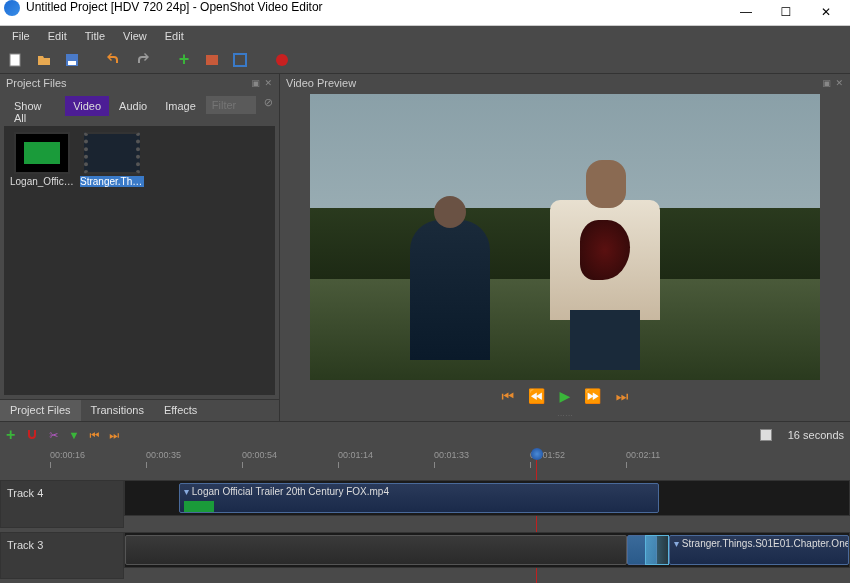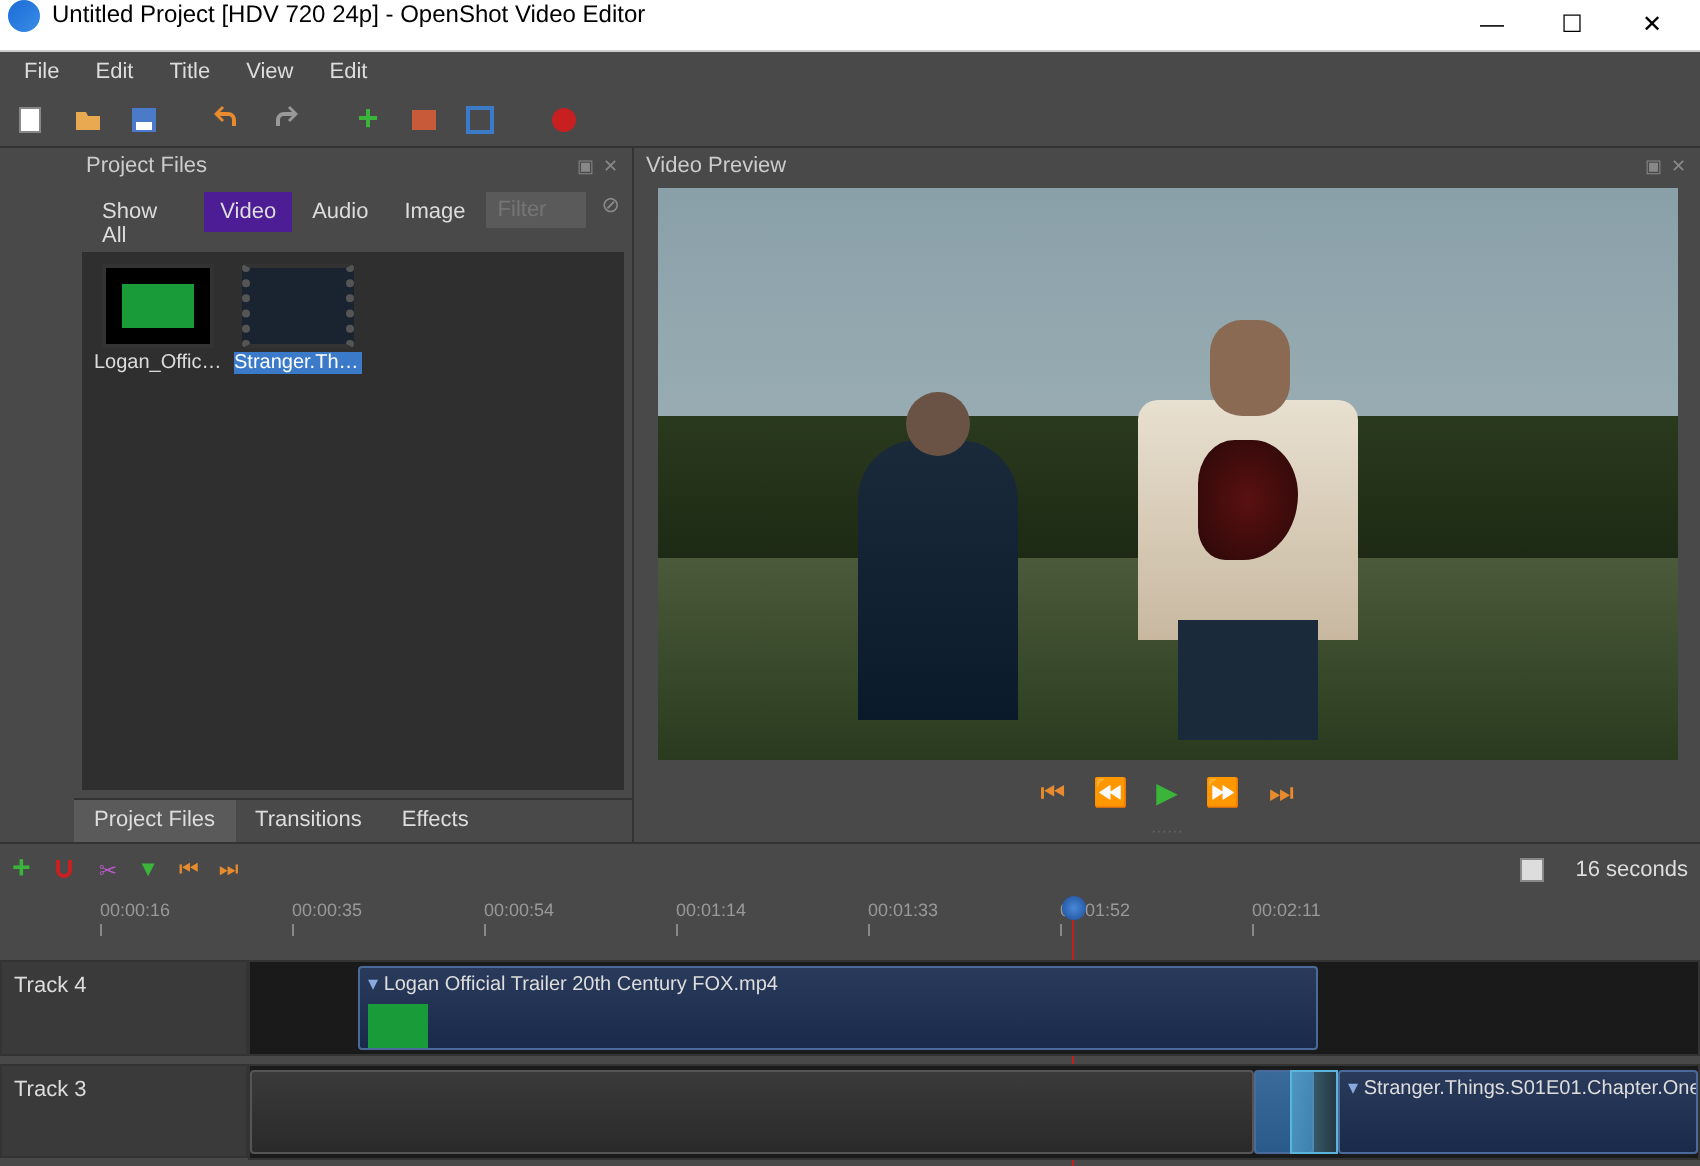--- a/index.html
+++ b/index.html
@@ -5,21 +5,21 @@
 * { box-sizing: border-box; margin: 0; padding: 0; font-family: "Segoe UI", Tahoma, sans-serif; }
 body { background: #494949; color: #ddd; font-size: 11px; width: 850px; height: 583px; overflow: hidden; display: flex; flex-direction: column; }
 .titlebar { background: #fff; color: #000; height: 26px; display: flex; padding: 0 4px; border-bottom: 1px solid #ccc; }
 .titlebar .appicon { width: 16px; height: 16px; background: linear-gradient(135deg,#1a6bd6,#3a8de6); border-radius: 50%; margin-right: 6px; }
 .titlebar .title { flex: 1; font-size: 12px; }
 .winbtn { width: 40px; height: 24px; display: flex; align-items: center; justify-content: center; font-size: 12px; }
 .menubar { background: #494949; height: 20px; display: flex; align-items: center; padding: 0 4px; gap: 2px; }
 .menubar span { padding: 2px 8px; color: #ddd; }
 .toolbar { background: #494949; height: 28px; display: flex; align-items: center; padding: 0 6px; gap: 8px; border-bottom: 1px solid #333; }
 .tbtn { width: 20px; height: 20px; display: flex; align-items: center; justify-content: center; }
-.main { flex: 1; display: flex; min-height: 0; margin-left: 37px; }
+.main { flex: 1; display: flex; min-height: 0; }
 .left { width: 280px; display: flex; flex-direction: column; border-right: 1px solid #333; }
 .right { flex: 1; display: flex; flex-direction: column; }
 .panelhdr { height: 18px; background: #494949; padding: 0 6px; display: flex; align-items: center; color: #ccc; }
 .panelhdr .spacer { flex: 1; }
 .panelctrl { font-size: 9px; color: #888; letter-spacing: 1px; }
 .filterbar { height: 30px; display: flex; align-items: flex-start; padding: 4px 6px; gap: 2px; }
 .ftab { padding: 4px 8px; color: #ddd; }
 .ftab.active { background: #4c1d95; }
 .filterinput { background: #5a5a5a; border: none; color: #ccc; padding: 3px 6px; width: 50px; font-size: 11px; }
 .filelist { flex: 1; background: #2f2f2f; margin: 4px; padding: 6px; display: flex; gap: 6px; align-content: flex-start; flex-wrap: wrap; }
@@ -56,21 +56,21 @@
 .timecode { width: 124px; height: 100%; display: flex; align-items: center; justify-content: center; color: #ddd; font-size: 13px; border-right: 1px solid #333; }
 .ticks { flex: 1; position: relative; color: #999; font-size: 9px; }
 .tick { position: absolute; top: 2px; }
 .tick::before { content:""; position:absolute; top:12px; left:0; width:1px; height:6px; background:#888; }
 .playhead { position:absolute; top:0; bottom:-110px; width:0; border-left:1px solid #c02020; }
 .playhead::before { content:""; position:absolute; top:0; left:-6px; width:12px; height:12px; background: radial-gradient(#4a8ad6,#1a4a9a); border-radius:50%; }
 .tracks { flex:1; display:flex; }
 .tracklabels { width:124px; display:flex; flex-direction:column; }
 .tlabel { flex:1; border:1px solid #333; background:#3a3a3a; padding:6px; display:flex; align-items:flex-start; margin-bottom:4px; }
 .trackarea { flex:1; position:relative; }
-.trackrow { position:absolute; left:0; right:0; height:48px; background:#1a1a1a; border:1px solid #333; }
+.trackrow { position:absolute; left:0; right:0; height:36px; background:#1a1a1a; border:1px solid #333; }
 .trackrow.t1 { top:0; }
 .trackrow.t2 { top:52px; }
 .clip { position:absolute; top:2px; bottom:2px; background: linear-gradient(#2a3a5a,#1a2a4a); border:1px solid #4a6a9a; border-radius:2px; padding:2px 4px; color:#ddd; font-size:10px; overflow:hidden; white-space:nowrap; }
 .clip .cthumb { width:30px; height:22px; background:#1a9b3a; display:inline-block; margin-top:4px; }
 .clip.grey { background: linear-gradient(#3a3a3a,#2a2a2a); border-color:#555; }
 .clip.lblue { background: linear-gradient(#3a6a9a,#2a5a8a); }
 .trans { position:absolute; top:2px; bottom:2px; width:24px; background: linear-gradient(90deg, rgba(90,180,220,0.6), rgba(90,180,220,0.2)); border:1px solid #5ab4dc; }
 </style>
 </head>
 <body>

